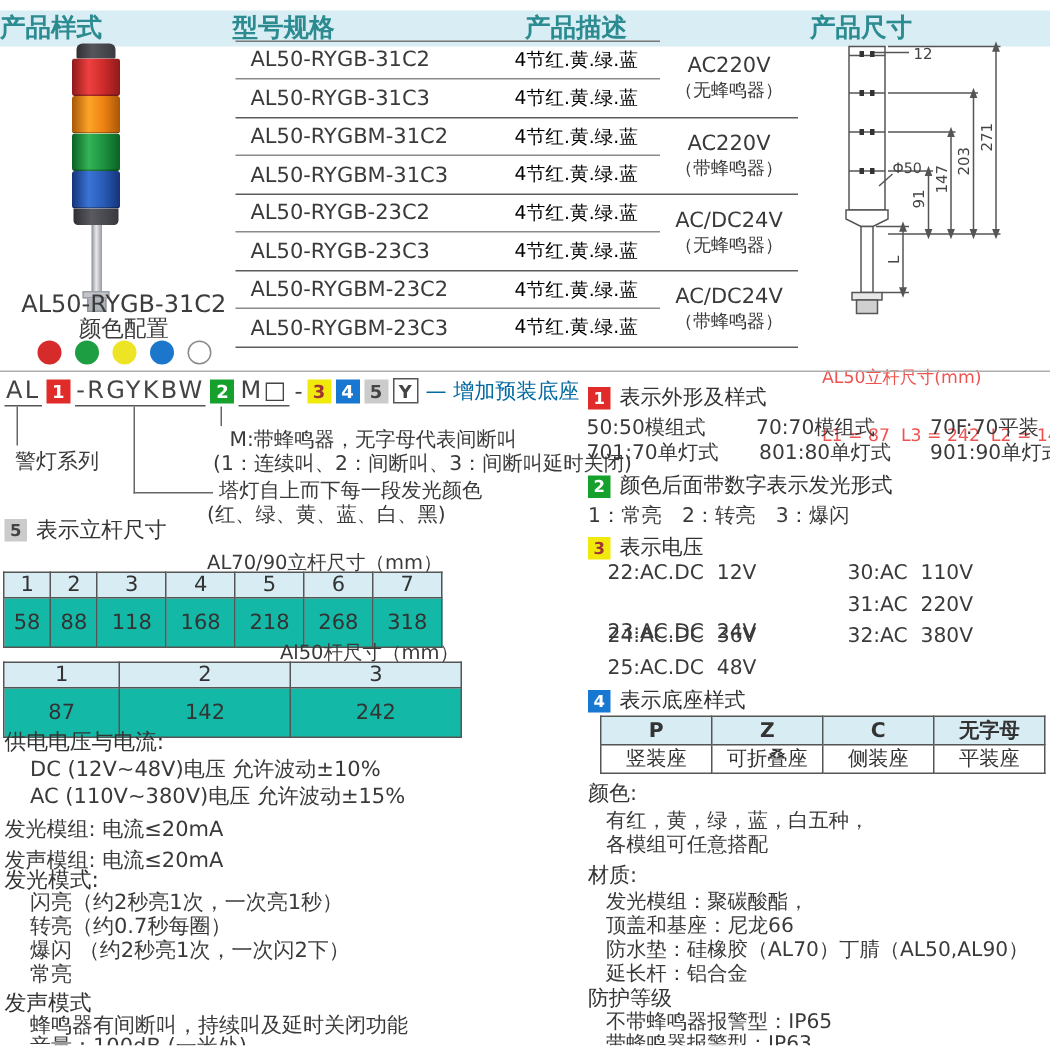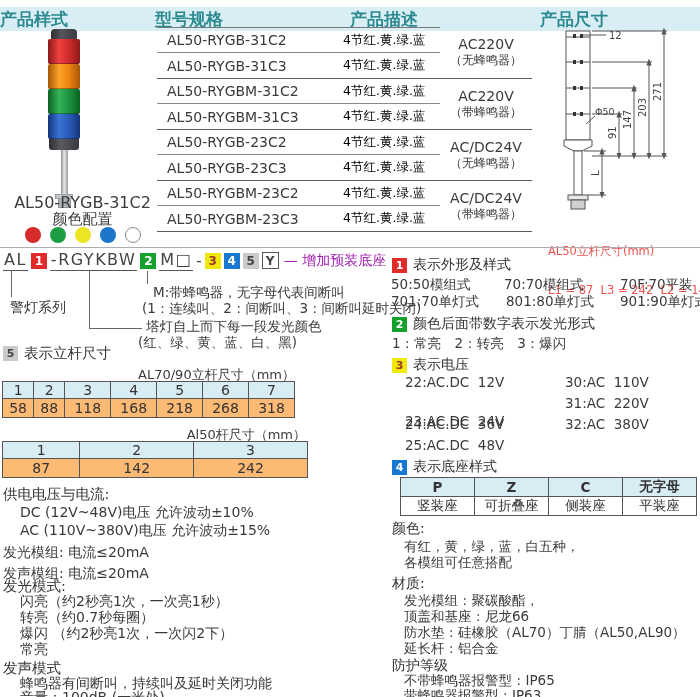--- a/index.html
+++ b/index.html
@@ -54,35 +54,35 @@
   .code-line{position:absolute;left:3px;top:251px;display:flex;align-items:center;gap:3px;height:19px}
   .cseg{font-size:16px;letter-spacing:1.5px;color:#444;border-bottom:1px solid #555;padding:0 1px 1px 1px}
   .cdash{font-size:15px;color:#444}
   .bdg{display:inline-flex;align-items:center;justify-content:center;width:16px;height:16px;font-size:12px;font-weight:bold}
   .bg1{background:#e12b2b;color:#fff}
   .bg2{background:#16a02c;color:#fff}
   .bg3{background:#f1e90c;color:#a03333}
   .bg4{background:#1877d0;color:#fff}
   .bg5{background:#cbcbcb;color:#444}
   .bgy{background:#fff;border:1px solid #555;color:#444;width:17px;height:17px}
-  .ynote{font-size:14px;color:#a21caf;margin-left:2px}
+  .ynote{font-size:14px;color:#0369a1;margin-left:2px}
   .conn{position:absolute;border-color:#666}
   .conn-al{left:11px;top:271px;height:26px;border-left:1px solid #666}
   .conn-rgy{left:89px;top:271px;width:53px;height:58px;border-left:1px solid #666;border-bottom:1px solid #666}
   .conn-m{left:147px;top:271px;height:13px;border-left:1px solid #666}
   .note{position:absolute;font-size:13.5px;color:#3a3a3a}
 
   
   .sec-title{position:absolute;display:flex;align-items:center;gap:6px;font-size:14.5px;color:#333}
   .rb{display:inline-flex;align-items:center;justify-content:center;width:15px;height:15px;font-size:11px;font-weight:bold}
   .tbl-title{position:absolute;font-size:13px;color:#3a3a3a;text-align:right}
   table.dim{border-collapse:collapse;position:absolute}
   table.dim td{border:1px solid #555;text-align:center;font-size:14px;color:#333}
   table.dim tr.hd td{background:#d8ecf4;height:17px}
-  table.dim tr.vl td{background:#fdba74;height:19px}
+  table.dim tr.vl td{background:#14b8a6;height:33px}
   .ltext{position:absolute;font-size:14px;color:#3a3a3a;white-space:pre}
   .ltitle{position:absolute;font-size:14.5px;color:#333}
 
   
   .rtext{position:absolute;font-size:13.5px;color:#3a3a3a;white-space:pre}
   .rtitle{position:absolute;font-size:14px;color:#333}
   table.base{border-collapse:collapse;position:absolute}
   table.base td{border:1px solid #555;text-align:center;font-size:13.5px;color:#333;width:74px}
   table.base tr.hd td{background:#d8ecf4;height:18px;font-weight:bold}
   table.base tr.vl td{background:#fff;height:18px}

